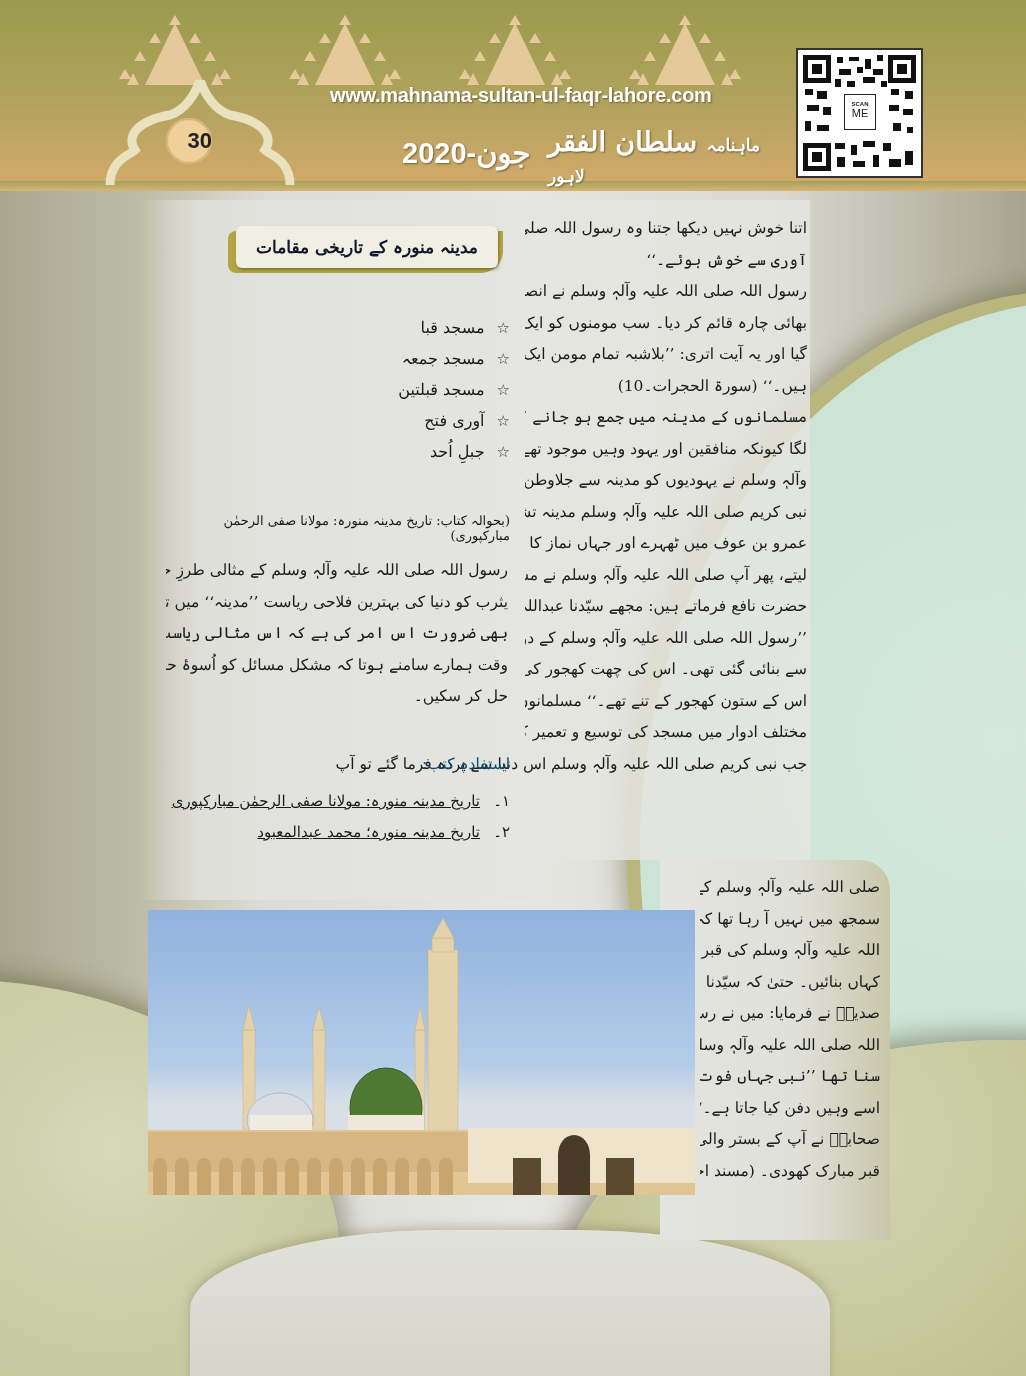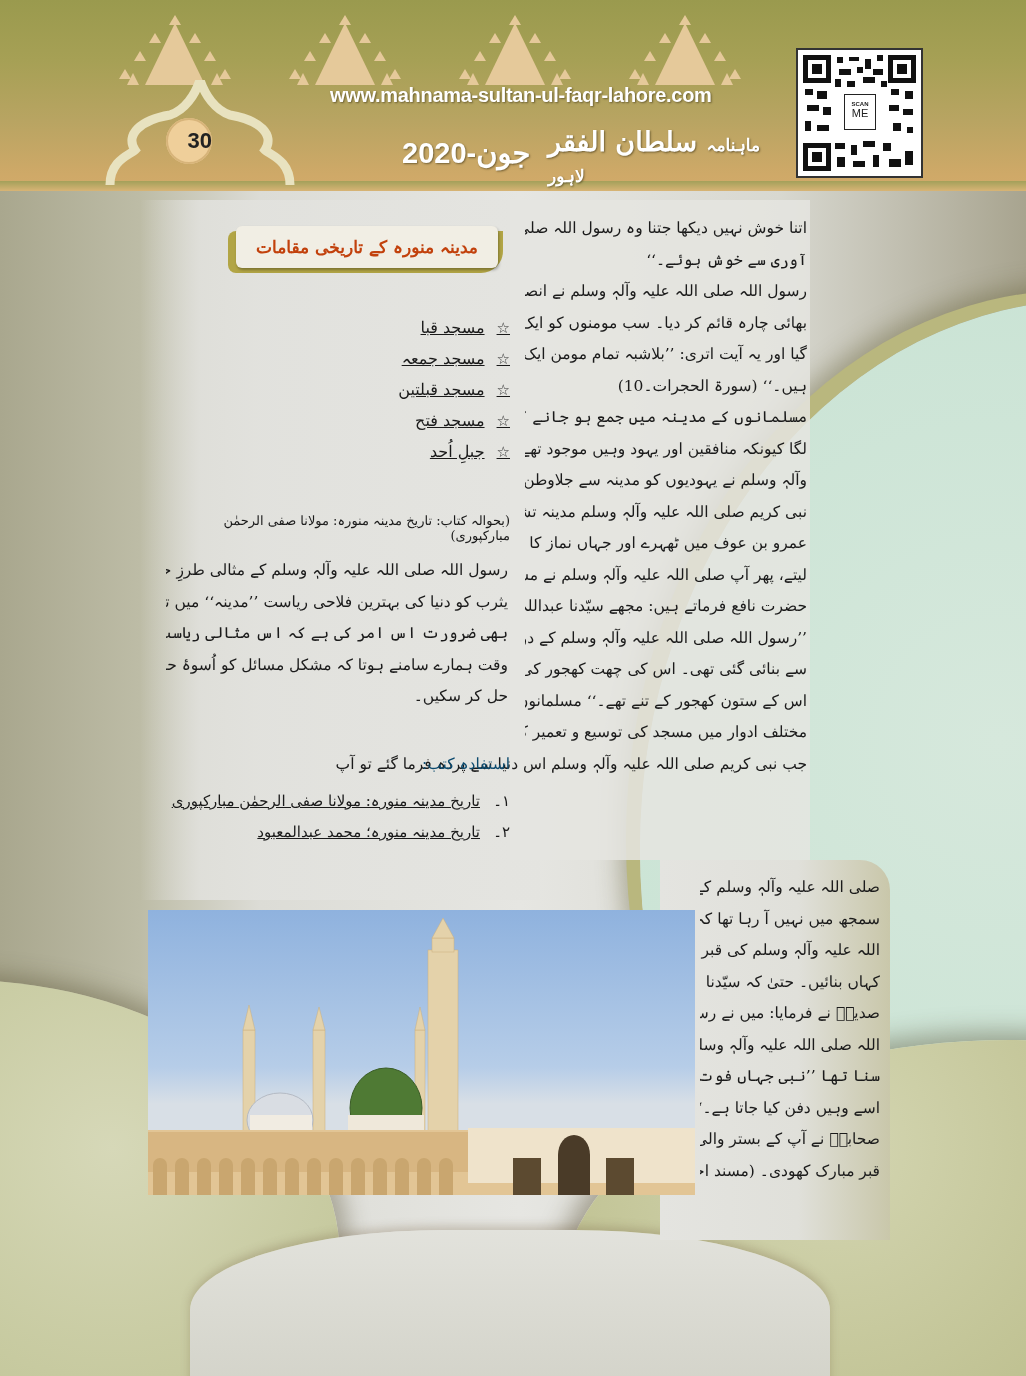--- a/index.html
+++ b/index.html
@@ -108,28 +108,28 @@
   .col-left { left: 166px; top: 555px; width: 342px; }
   .col-bottomright { left: 700px; top: 872px; width: 180px; }
   .section-heading-box {
     position: absolute; left: 228px; top: 231px; width: 275px; height: 42px;
     background: #b2a545; border-radius: 8px 0 22px 8px;
   }
   .section-heading {
     position: absolute; left: 236px; top: 226px; width: 262px; height: 42px;
     background: #f1eee4; border-radius: 6px; box-shadow: 1px 2px 3px rgba(0,0,0,0.3);
     direction: rtl; text-align: center; font-family: "DejaVu Serif", serif; font-weight: bold;
-    font-size: 17px; line-height: 42px; color: #c2410c;
+    font-size: 17px; line-height: 42px; color: #0f172a;
   }
   .places-list {
     position: absolute; left: 300px; top: 312px; width: 210px; direction: rtl;
     list-style: none; margin: 0; padding: 0;
     font-family: "DejaVu Serif", serif; font-size: 16px; color: #1a1a1a;
   }
-  .places-list li { height: 31px; line-height: 31px; text-decoration: underline; }
+  .places-list li { height: 31px; line-height: 31px; }
   .places-list .star { font-size: 15px; margin-left: 12px; color: #333; }
   .reference-note {
     position: absolute; left: 160px; top: 513px; width: 350px; direction: rtl; text-align: right;
     font-family: "DejaVu Serif", serif; font-size: 13px; color: #1a1a1a;
   }
   .sources-title {
     position: absolute; left: 300px; top: 755px; width: 210px; direction: rtl; text-align: right;
     font-family: "DejaVu Serif", serif; font-size: 15.5px; color: #0c4a6e;
   }
   .sources-list {
@@ -276,21 +276,21 @@
   <span class="line">قبر مبارک کھودی۔ (مسند احمد)</span>
 </div>
 
 <div class="section-heading-box"></div>
 <div class="section-heading">مدینہ منورہ کے تاریخی مقامات</div>
 
 <ul class="places-list">
   <li><span class="star">☆</span><span>مسجد قبا</span></li>
   <li><span class="star">☆</span><span>مسجد جمعہ</span></li>
   <li><span class="star">☆</span><span>مسجد قبلتین</span></li>
-  <li><span class="star">☆</span><span>مسجد فتح</span></li>
+  <li><span class="star">☆</span><span>آوری فتح</span></li>
   <li><span class="star">☆</span><span>جبلِ اُحد</span></li>
 </ul>
 
 <div class="reference-note">(بحوالہ کتاب: تاریخ مدینہ منورہ: مولانا صفی الرحمٰن مبارکپوری)</div>
 
 <div class="col col-left">
   <span class="line">رسول اللہ صلی اللہ علیہ وآلہٖ وسلم کے مثالی طرزِ حکمرانی نے جس طرح</span>
   <span class="line">یثرب کو دنیا کی بہترین فلاحی ریاست ’’مدینہ‘‘ میں تبدیل کر دیا آج</span>
   <span class="line">بھی ضرورت اس امر کی ہے کہ اس مثالی ریاست مدینہ کی جھلک ہمہ</span>
   <span class="line">وقت ہمارے سامنے ہوتا کہ مشکل مسائل کو اُسوۂ حسنہ کی روشنی میں</span>

